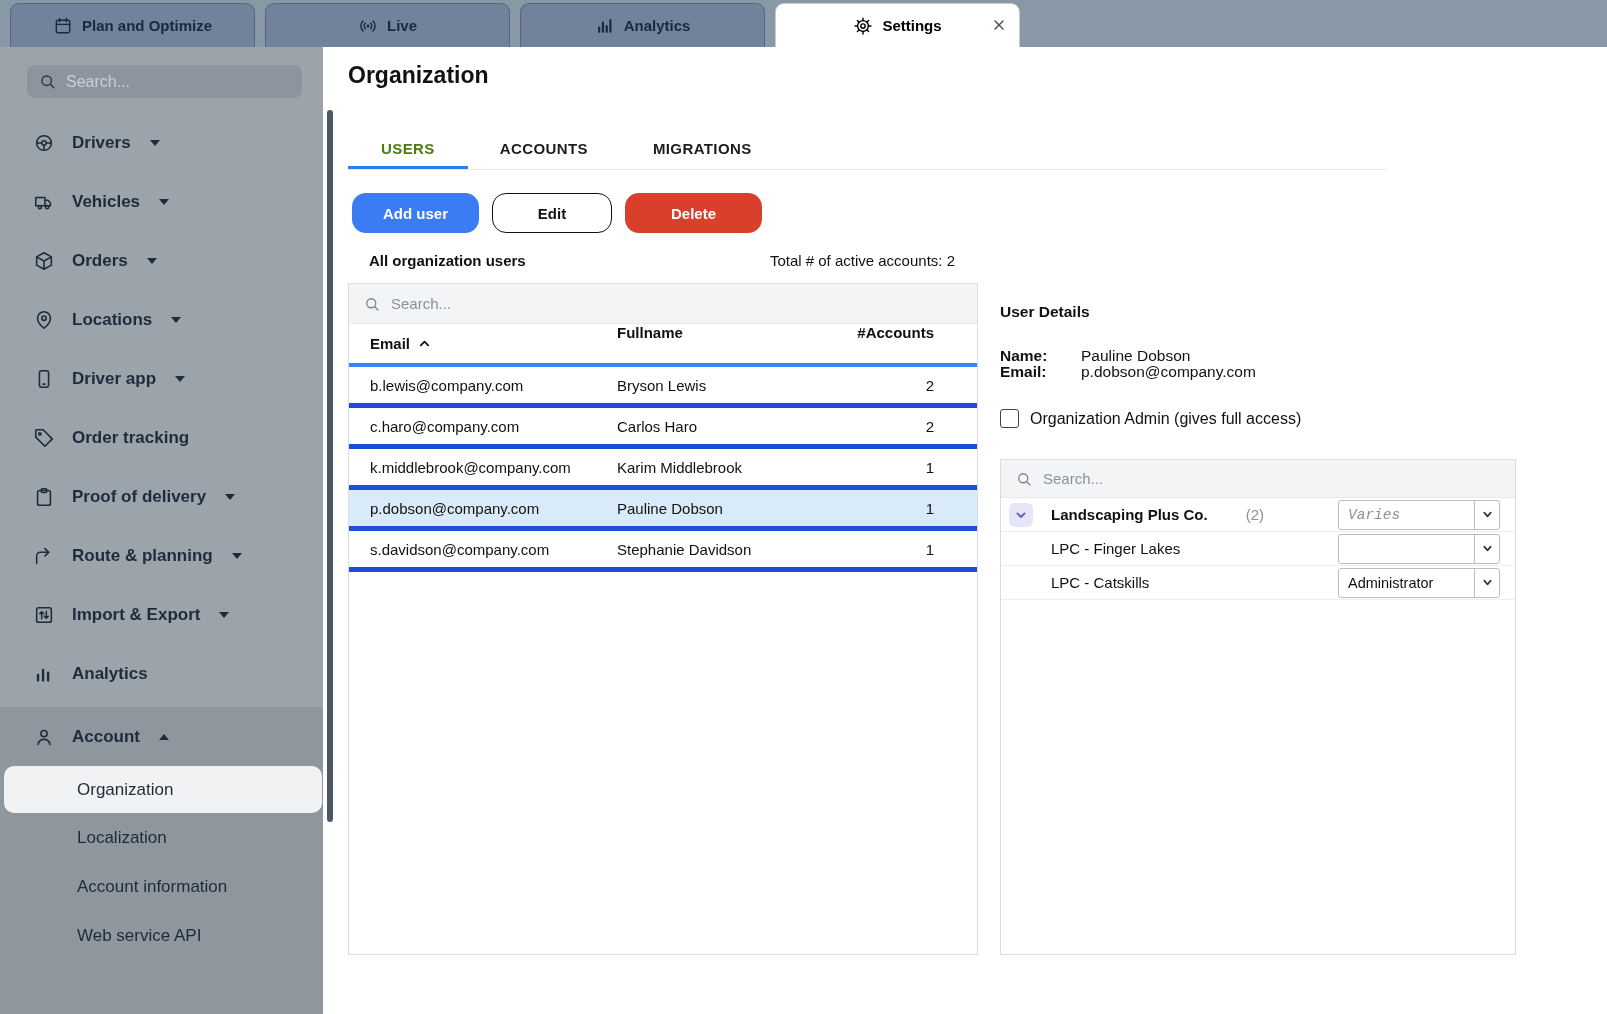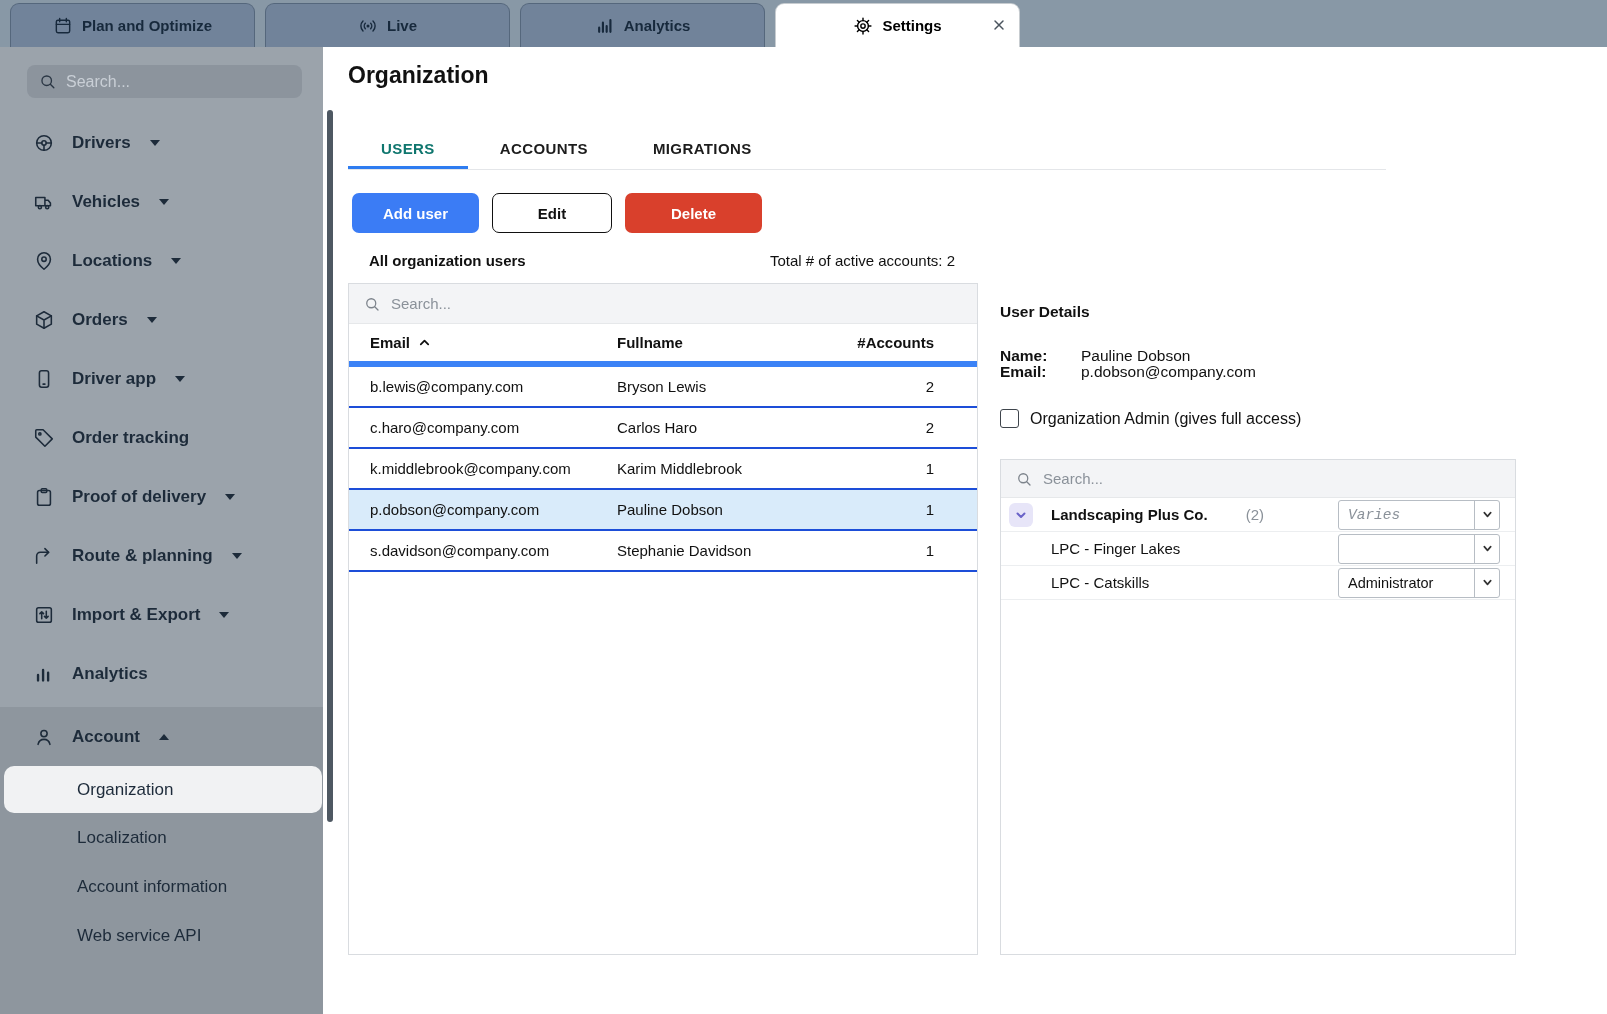--- a/index.html
+++ b/index.html
@@ -31,45 +31,45 @@
   .sub-item { height:49px; display:flex; align-items:center; padding-left:77px; font-size:17px; font-weight:500; cursor:default; }
   .sub-item.selected { background:#f1f2f3; border-radius:10px; margin:0 1px 0 4px; padding-left:73px; height:47px; }
   .sb-scrollbar { position:absolute; left:327px; top:110px; width:6px; height:712px; background:#4e5862; border-radius:3px; z-index:6; }
 
   
   .main { position:absolute; left:323px; top:47px; width:1284px; height:967px; background:#fff; color:#111; }
   .page-title { position:absolute; left:25px; top:15px; font-size:23px; font-weight:700; }
 
   .tabs { position:absolute; left:25px; top:80px; height:42px; display:flex; align-items:center; }
   .mtab { font-size:15px; font-weight:600; letter-spacing:.4px; color:#1c1c1c; height:42px; display:flex; align-items:center; cursor:default; position:relative; }
-  .mtab.active { color:#0f766e; padding:0 33px; }
+  .mtab.active { color:#4d7c0f; padding:0 33px; }
   .mtab.active::after { content:""; position:absolute; left:0; right:0; bottom:0; height:3px; background:#2e7cf0; }
   .mtab.t2 { margin-left:32px; }
   .mtab.t3 { margin-left:65px; }
   .tabs-divider { position:absolute; left:25px; top:122px; width:1038px; height:1px; background:#e4e6e9; }
 
   .btn-row { position:absolute; left:29px; top:146px; display:flex; gap:13px; }
-  .btn { height:40px; border-radius:7px; font-family:inherit; font-size:15px; font-weight:700; display:flex; align-items:center; justify-content:center; cursor:default; border:none; }
+  .btn { height:40px; border-radius:14px; font-family:inherit; font-size:15px; font-weight:700; display:flex; align-items:center; justify-content:center; cursor:default; border:none; }
   .btn-add { width:127px; background:#3b7cf5; color:#fff; }
   .btn-edit { width:120px; background:#fff; border:1.5px solid #111; color:#111; }
   .btn-delete { width:137px; background:#d9402c; color:#fff; }
 
   .list-head { position:absolute; left:25px; top:205px; width:630px; display:flex; justify-content:space-between; align-items:center; font-size:15px; }
   .list-head .lh-title { padding-left:21px; font-weight:700; }
   .list-head .lh-total { padding-right:23px; }
 
   .users-panel { position:absolute; left:25px; top:236px; width:630px; height:672px; border:1px solid #d9dce0; background:#fff; }
   .panel-search { height:40px; background:#f3f4f6; display:flex; align-items:center; gap:10px; padding:0 14px; border-bottom:1px solid #e6e8ea; }
   .panel-search input { flex:1; border:none; outline:none; background:transparent; font-family:inherit; font-size:15px; color:#333; }
   .panel-search input::placeholder { color:#8a9199; }
-  .thead { display:flex; height:43px; align-items:center; border-bottom:6px solid #3b82f6; font-weight:700; font-size:15px; }
+  .thead { display:flex; height:43px; border-bottom:4px solid #3b82f6; font-weight:700; font-size:15px; }
   .col-email { flex:0 0 268px; padding-left:21px; display:flex; align-items:center; gap:8px; }
   .col-name { flex:1; }
   .col-acc { flex:0 0 100px; text-align:right; padding-right:43px; }
-  .trow { display:flex; height:41px; align-items:center; font-size:15px; border-bottom:2px solid #1d4ed8; cursor:default; }
+  .trow { display:flex; height:41px; align-items:center; font-size:15px; border-bottom:5px solid #1d4ed8; cursor:default; }
   .trow.selected { background:#d9ebfa; }
 
   .details-h { position:absolute; left:677px; top:256px; font-size:15.5px; font-weight:700; }
   .kv { position:absolute; left:677px; display:flex; font-size:15.5px; }
   .kv b { width:81px; }
   .kv.kv-name { top:300px; }
   .kv.kv-email { top:316px; }
   .chk-row { position:absolute; left:677px; top:362px; display:flex; align-items:center; gap:11px; font-size:16px; }
   .checkbox { width:19px; height:19px; border:1.6px solid #3f454c; border-radius:3px; background:#fff; cursor:default; }
 
@@ -150,32 +150,32 @@
         <svg class="ic" width="22" height="22" viewBox="0 0 24 24">
             <path d="M3 7h10v9H3zM13 10h3.5L19 13v3h-6"></path>
             <circle cx="7.5" cy="17.6" r="1.7"></circle>
             <circle cx="15.5" cy="17.6" r="1.7"></circle>
           </svg>
         <span>Vehicles</span>
         <span class="caret-down"></span>
       </div>
       <div class="sb-item">
         <svg class="ic" width="22" height="22" viewBox="0 0 24 24">
+            <path d="M12 3l8 4.5v9L12 21l-8-4.5v-9L12 3z"></path>
+            <path d="M4 7.5l8 4.5 8-4.5M12 12v9"></path>
+          </svg>
+        <span>Orders</span>
+        <span class="caret-down"></span>
+      </div>
+      <div class="sb-item">
+        <svg class="ic" width="22" height="22" viewBox="0 0 24 24">
             <path d="M12 21s-7-5.6-7-11a7 7 0 0 1 14 0c0 5.4-7 11-7 11z"></path>
             <circle cx="12" cy="10" r="2.4"></circle>
           </svg>
         <span>Locations</span>
-        <span class="caret-down"></span>
-      </div>
-      <div class="sb-item">
-        <svg class="ic" width="22" height="22" viewBox="0 0 24 24">
-            <path d="M12 3l8 4.5v9L12 21l-8-4.5v-9L12 3z"></path>
-            <path d="M4 7.5l8 4.5 8-4.5M12 12v9"></path>
-          </svg>
-        <span>Orders</span>
         <span class="caret-down"></span>
       </div>
       <div class="sb-item">
         <svg class="ic" width="22" height="22" viewBox="0 0 24 24">
             <rect x="7" y="3" width="10" height="18" rx="2.4"></rect>
             <path d="M11 17.6h2"></path>
           </svg>
         <span>Driver app</span>
         <span class="caret-down"></span>
       </div>

